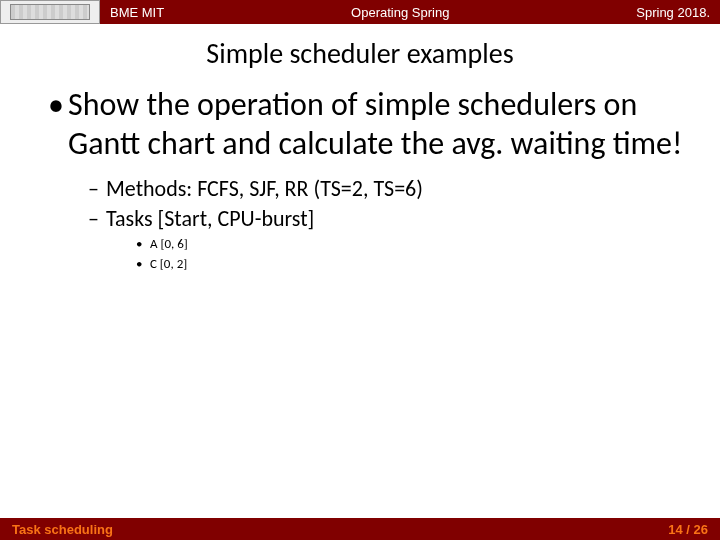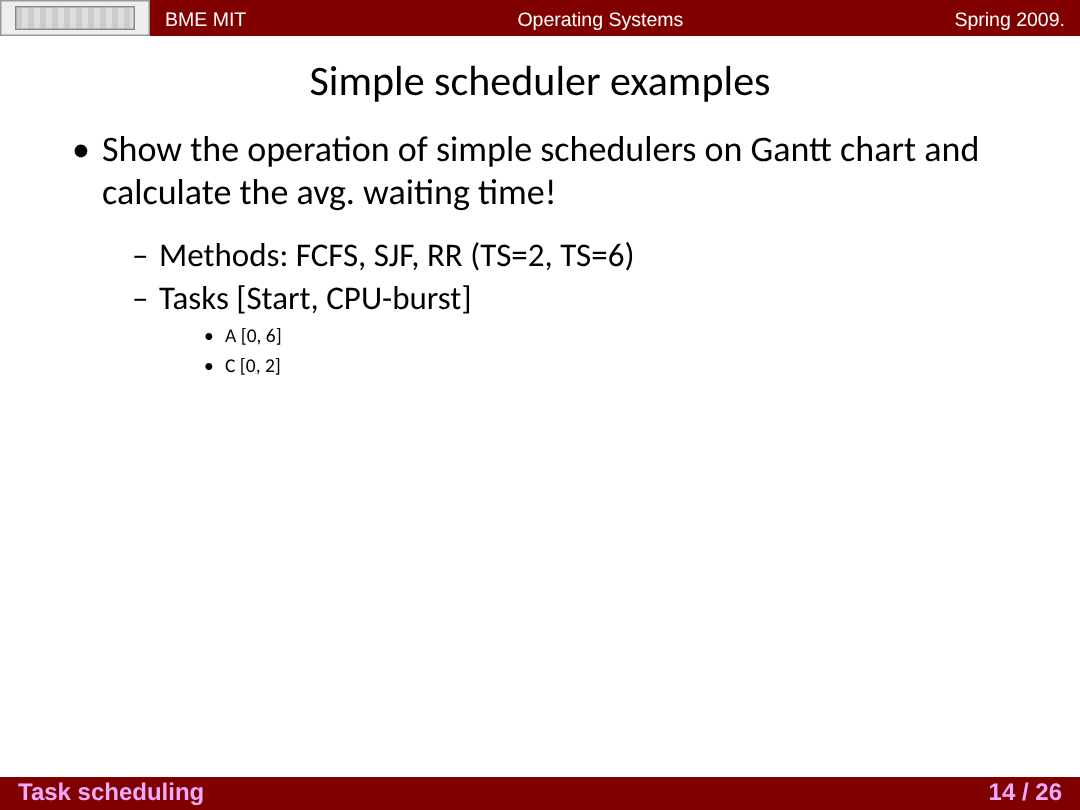--- a/index.html
+++ b/index.html
@@ -42,21 +42,21 @@
     text-align: center;
     font-size: 28px;
     font-weight: 400;
     margin-top: 12px;
     margin-bottom: 14px;
   }
   .content {
     padding: 0 28px;
   }
   .bullet-main {
-    font-size: 24px;
+    font-size: 32px;
     line-height: 1.22;
     margin-left: 20px;
     margin-bottom: 12px;
     position: relative;
     padding-left: 20px;
   }
   .bullet-main::before {
     content: "•";
     position: absolute;
     left: 0;
@@ -90,40 +90,40 @@
     left: 0;
     top: 0;
   }
   .footer {
     position: absolute;
     bottom: 0;
     left: 0;
     right: 0;
     height: 22px;
     background: #800000;
-    color: #f0abfc;
-    font-size: 16px;
+    color: #f97316;
+    font-size: 13px;
     font-family: Arial, sans-serif;
     display: flex;
     align-items: center;
     justify-content: space-between;
     padding: 0 12px;
     font-weight: bold;
   }
 </style>
 </head>
 <body>
 
 <div class="header">
   <div class="logo-box">
     <div class="logo-inner"></div>
   </div>
   <div class="hdr-left">BME MIT</div>
-  <div class="hdr-center">Operating Systems</div>
-  <div class="hdr-right">Spring 2009.</div>
+  <div class="hdr-center">Operating Spring</div>
+  <div class="hdr-right">Spring 2018.</div>
 </div>
 
 <div class="title">Simple scheduler examples</div>
 
 <div class="content">
   <div class="bullet-main">Show the operation of simple schedulers on Gantt chart and calculate the avg. waiting time!</div>
 
   <div class="subgroup">
     <div class="bullet-sub">Methods: FCFS, SJF, RR (TS=2, TS=6)</div>
     <div class="bullet-sub">Tasks [Start, CPU-burst]</div>

